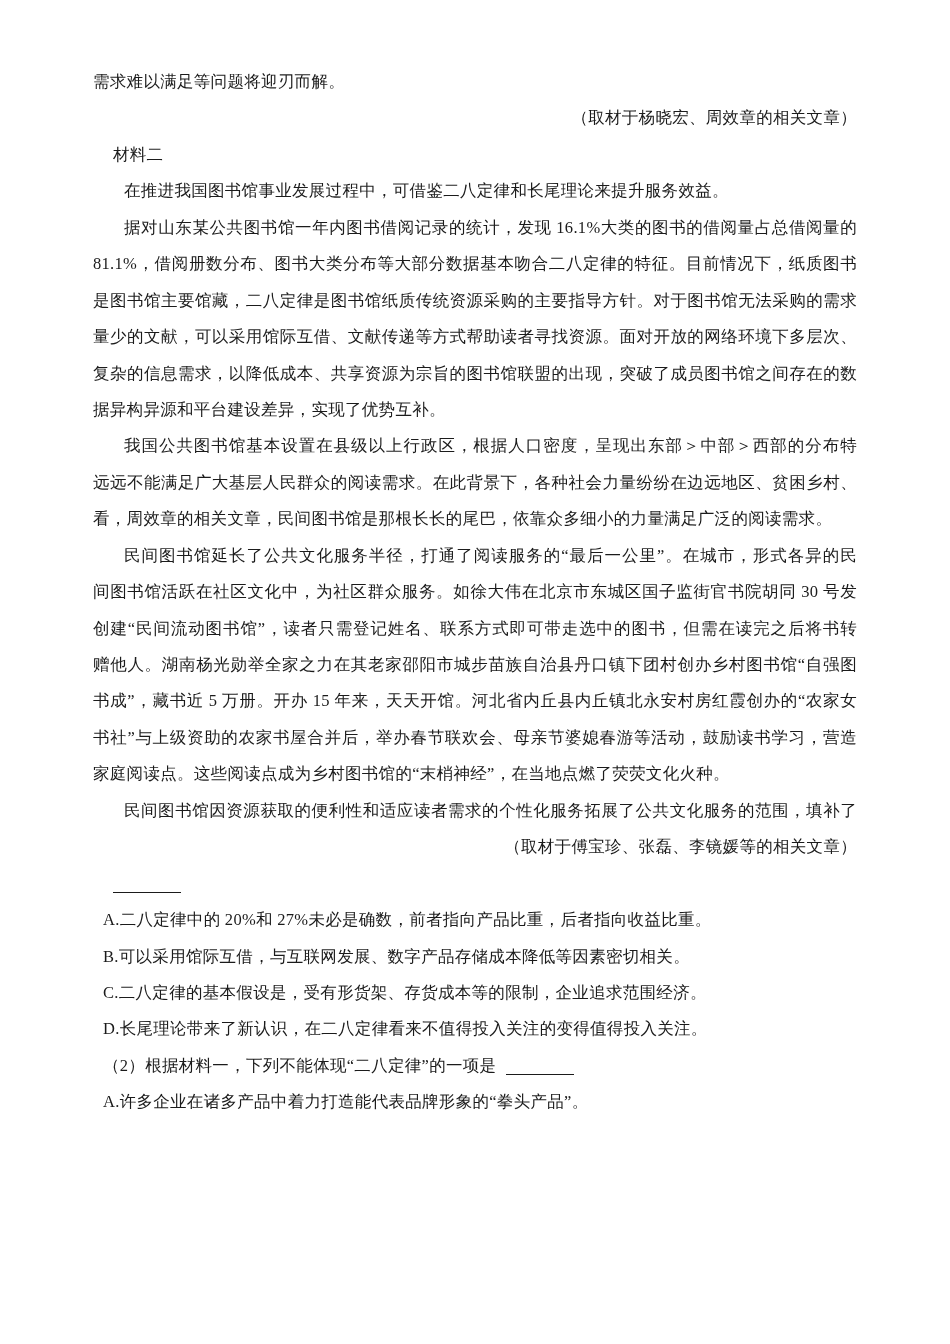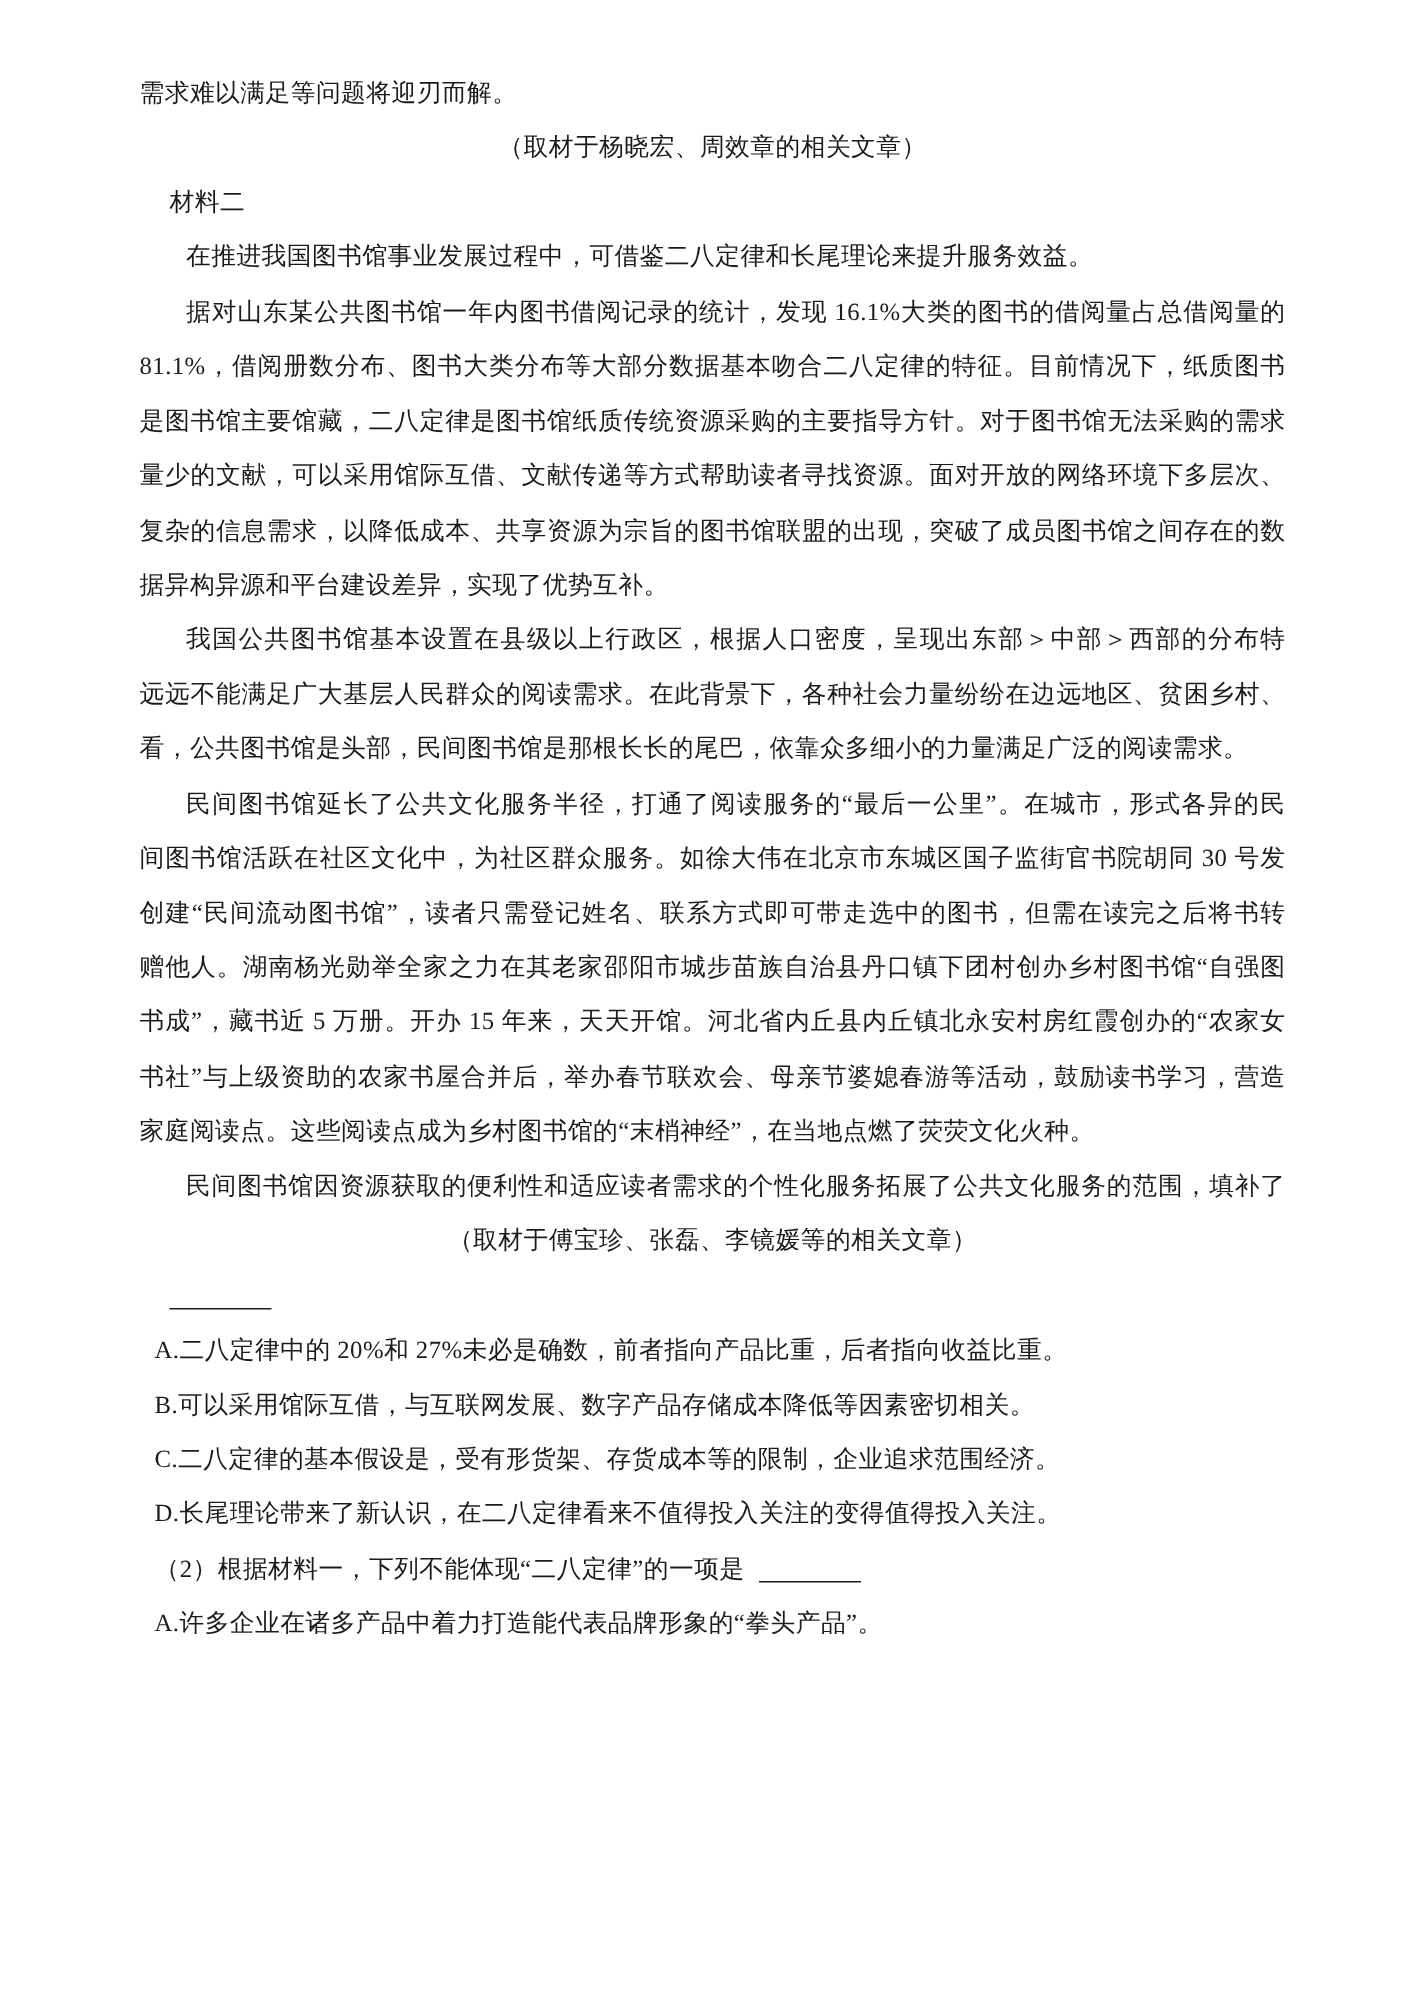--- a/index.html
+++ b/index.html
@@ -10,41 +10,41 @@
     color: #1b1b1b;
   }
   .page {
     position: relative;
     width: 950px; height: 1344px;
     overflow: hidden;
     background: #ffffff;
   }
   .content {
     position: absolute;
-    left: 93px; top: 44px;
+    left: 93px; top: 64px;
     width: 764px;
   }
   .ln {
     font-size: 16.5px;
     line-height: 36.45px;
     height: 36.45px;
     white-space: nowrap;
     letter-spacing: 0.3px;
   }
   
   .j {
     white-space: normal;
     text-align: justify;
     text-align-last: justify;
     overflow: hidden;
   }
   .para  { padding-left: 31px; }  
   .label { padding-left: 20px; }  
   .opt   { padding-left: 10px; }  
-  .right { text-align: center; }   
+  .right { text-align: right; }   
   .blank {
     display: inline-block;
     width: 68px; height: 12px;
     border-bottom: 1.7px solid #1b1b1b;
     margin-left: 10px;
     vertical-align: -4px;
   }
 </style>
 </head>
 <body>
@@ -60,21 +60,21 @@
 
     <div class="ln para">在推进我国图书馆事业发展过程中，可借鉴二八定律和长尾理论来提升服务效益。</div>
     <div class="ln para j">据对山东某公共图书馆一年内图书借阅记录的统计，发现 16.1%大类的图书的借阅量占总借阅量的</div>
     <div class="ln j">81.1%，借阅册数分布、图书大类分布等大部分数据基本吻合二八定律的特征。目前情况下，纸质图书仍</div>
     <div class="ln j">是图书馆主要馆藏，二八定律是图书馆纸质传统资源采购的主要指导方针。对于图书馆无法采购的需求</div>
     <div class="ln j">量少的文献，可以采用馆际互借、文献传递等方式帮助读者寻找资源。面对开放的网络环境下多层次、</div>
     <div class="ln j">复杂的信息需求，以降低成本、共享资源为宗旨的图书馆联盟的出现，突破了成员图书馆之间存在的数</div>
     <div class="ln">据异构异源和平台建设差异，实现了优势互补。</div>
     <div class="ln para j">我国公共图书馆基本设置在县级以上行政区，根据人口密度，呈现出东部＞中部＞西部的分布特征，</div>
     <div class="ln j">远远不能满足广大基层人民群众的阅读需求。在此背景下，各种社会力量纷纷在边远地区、贫困乡村、</div>
-    <div class="ln">看，公共图书馆是头部，民间图书馆是那根长长的尾巴，依靠众多细小的力量满足广泛的阅读需求。</div>
+    <div class="ln">看，周效章的相关文章，民间图书馆是那根长长的尾巴，依靠众多细小的力量满足广泛的阅读需求。</div>
     <div class="ln para j">民间图书馆延长了公共文化服务半径，打通了阅读服务的“最后一公里”。在城市，形式各异的民</div>
     <div class="ln j">间图书馆活跃在社区文化中，为社区群众服务。如徐大伟在北京市东城区国子监街官书院胡同 30 号发起</div>
     <div class="ln j">创建“民间流动图书馆”，读者只需登记姓名、联系方式即可带走选中的图书，但需在读完之后将书转</div>
     <div class="ln j">赠他人。湖南杨光勋举全家之力在其老家邵阳市城步苗族自治县丹口镇下团村创办乡村图书馆“自强图</div>
     <div class="ln j">书成”，藏书近 5 万册。开办 15 年来，天天开馆。河北省内丘县内丘镇北永安村房红霞创办的“农家女</div>
     <div class="ln j">书社”与上级资助的农家书屋合并后，举办春节联欢会、母亲节婆媳春游等活动，鼓励读书学习，营造</div>
     <div class="ln">家庭阅读点。这些阅读点成为乡村图书馆的“末梢神经”，在当地点燃了荧荧文化火种。</div>
     <div class="ln para j">民间图书馆因资源获取的便利性和适应读者需求的个性化服务拓展了公共文化服务的范围，填补了</div>
 
     <div class="ln right">（取材于傅宝珍、张磊、李镜媛等的相关文章）</div>

